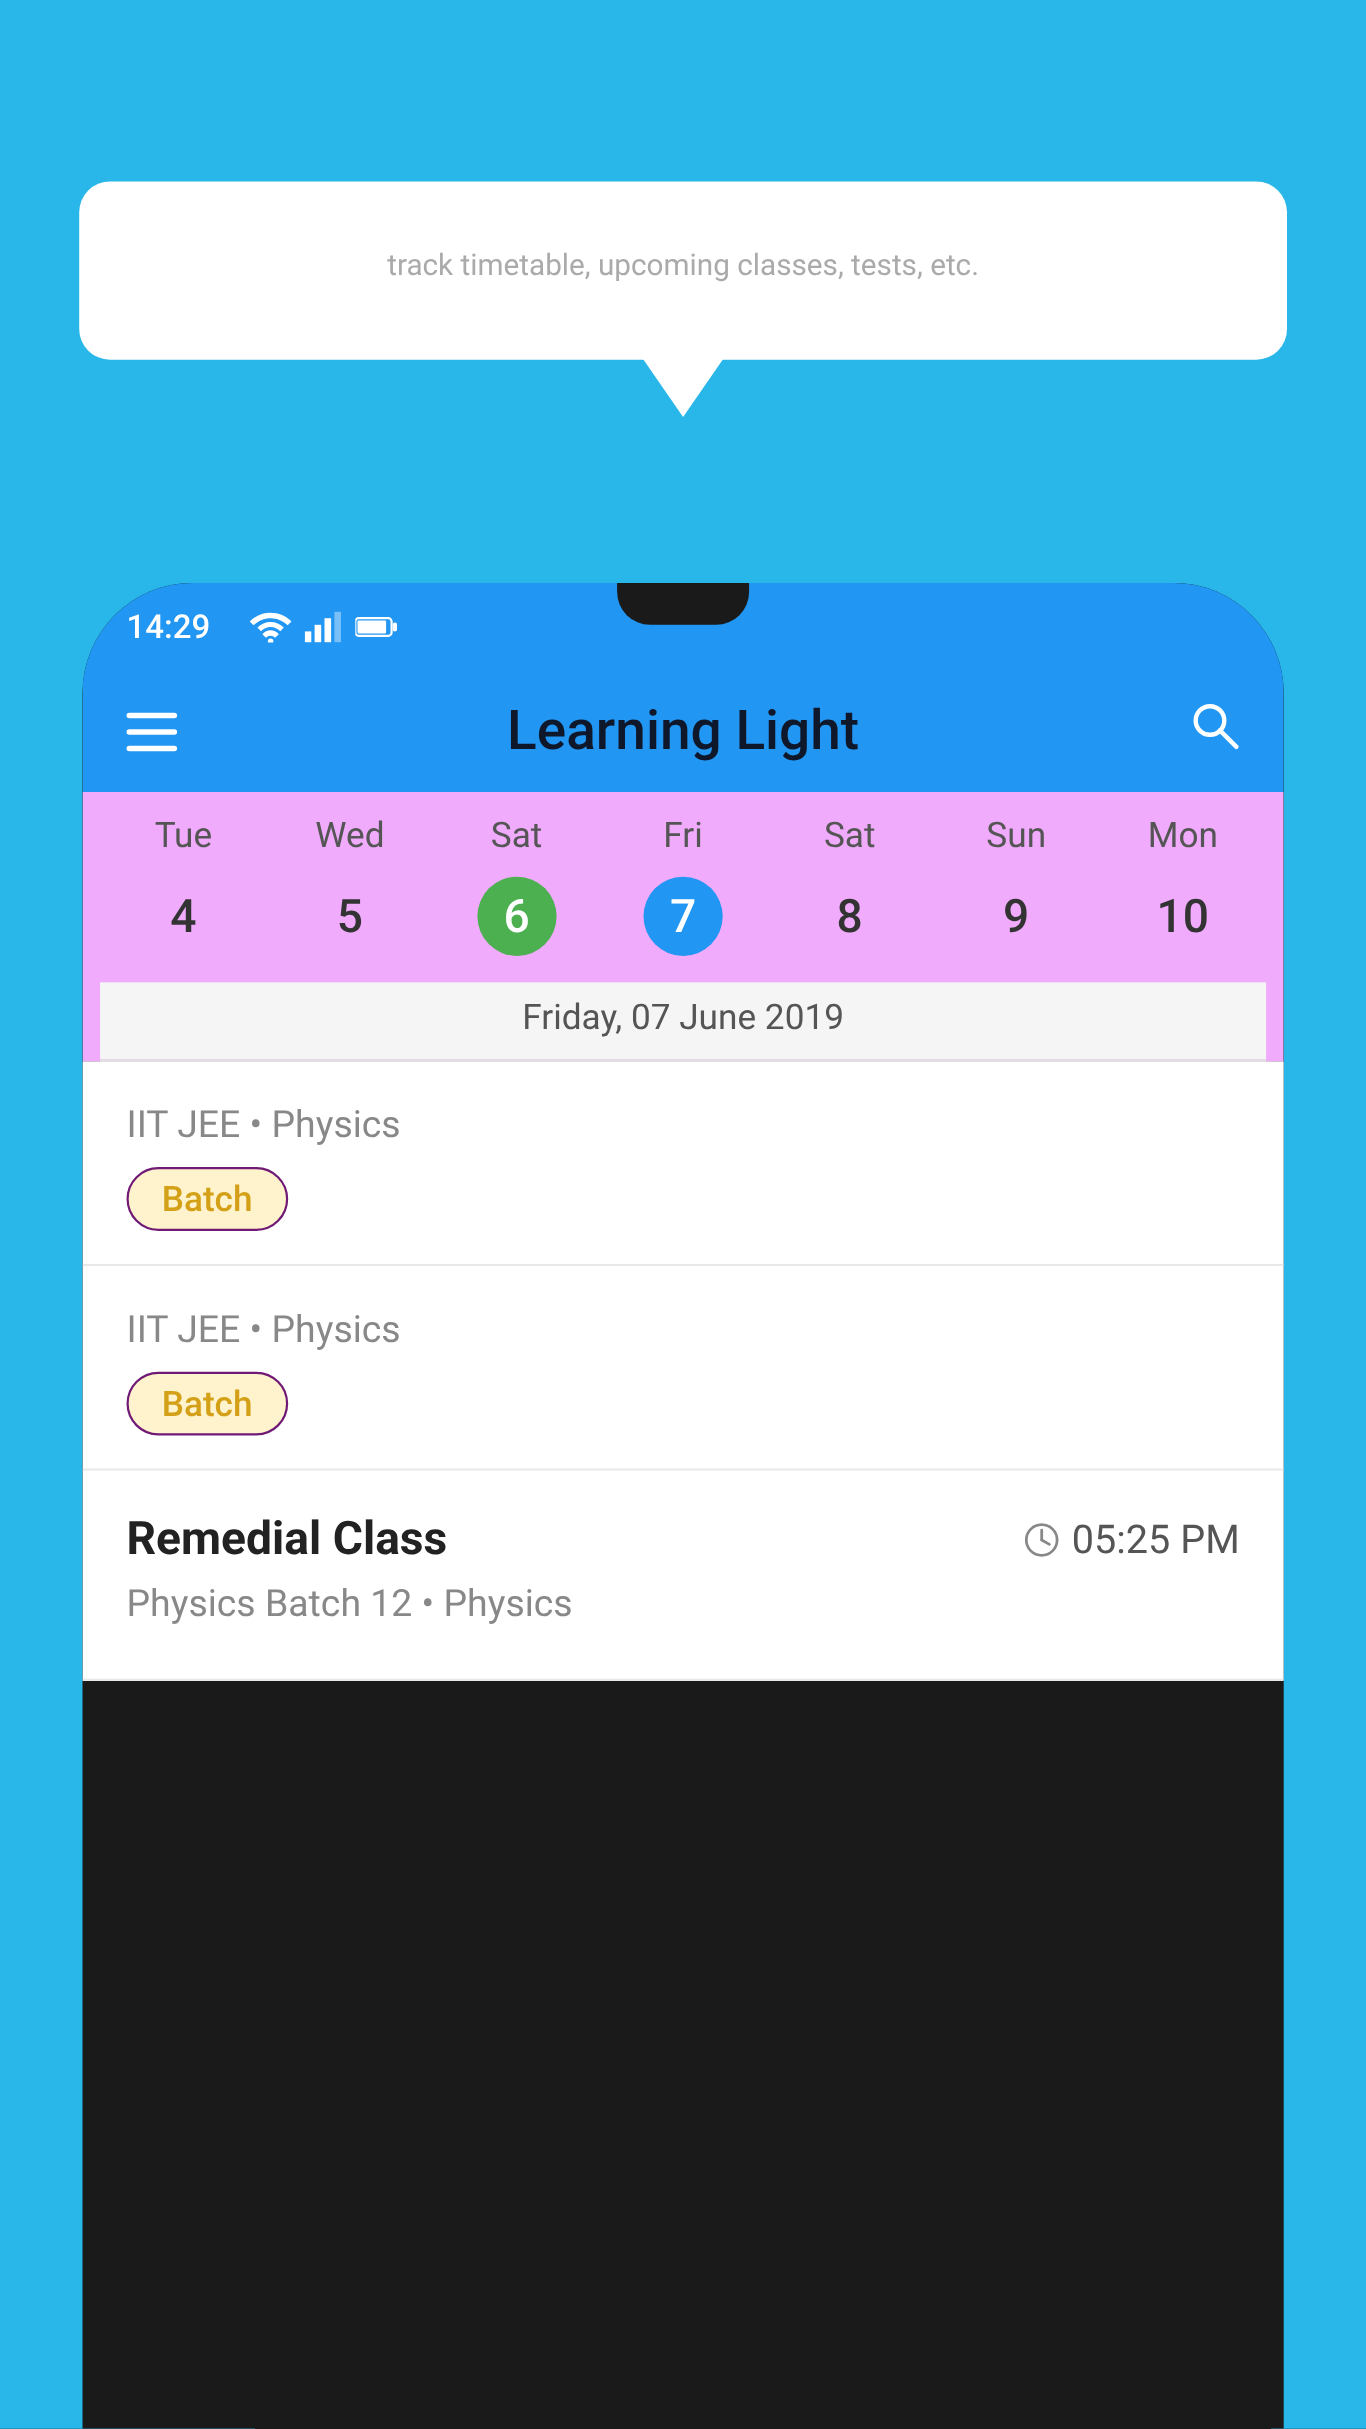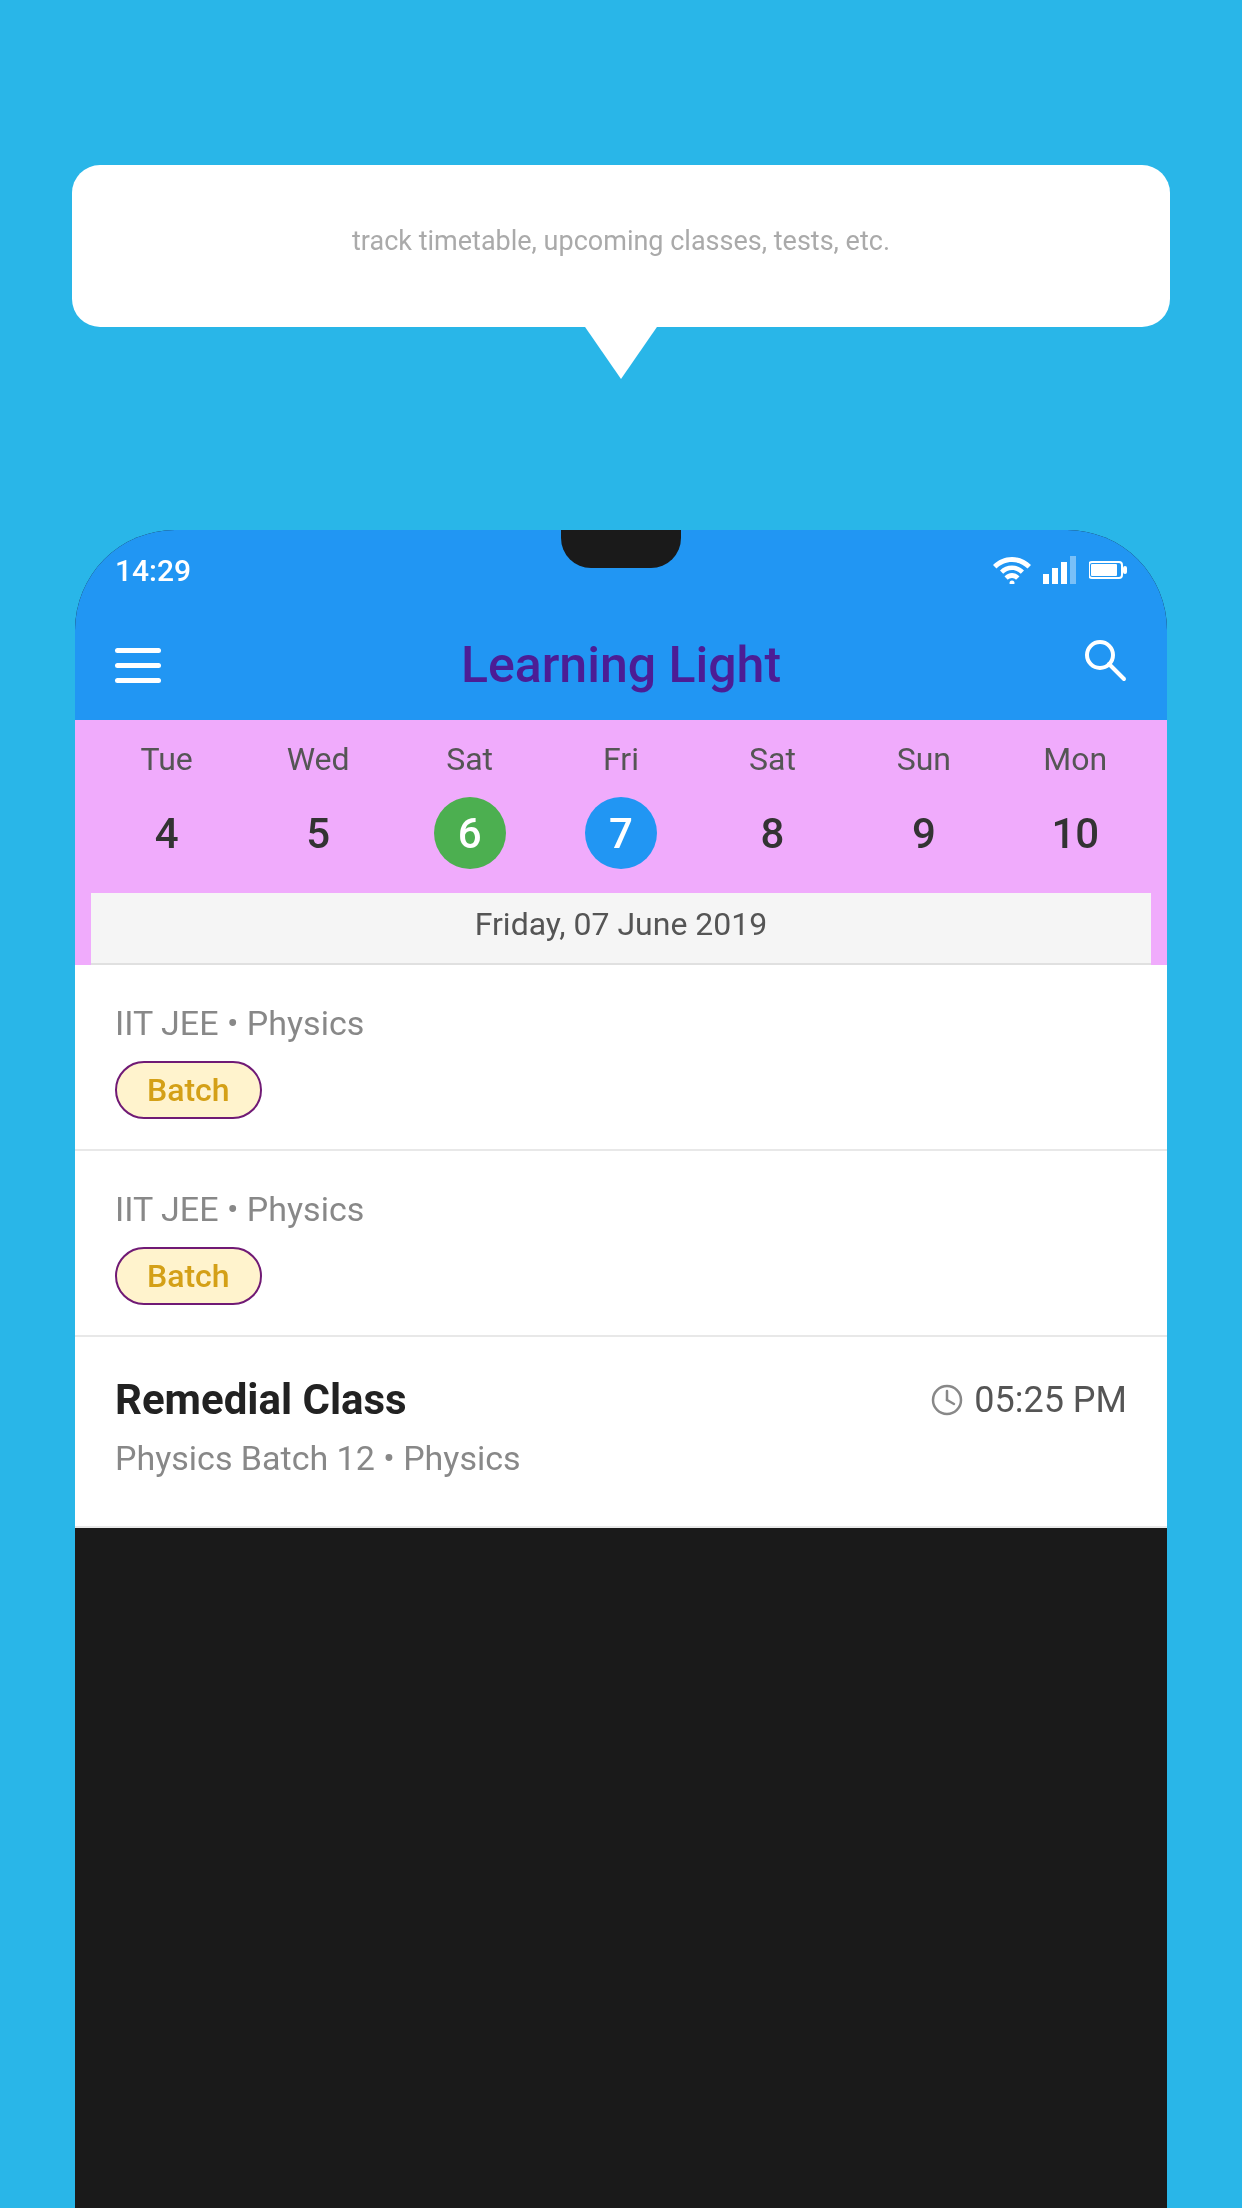--- a/index.html
+++ b/index.html
@@ -62,21 +62,21 @@
       overflow: hidden;
     }
 
     
     .phone-top-bar {
       background: #2196F3;
       height: 80px;
       position: relative;
       display: flex;
       align-items: center;
-      justify-content: space-between;
+      justify-content: flex-start;
       padding: 0 40px;
       gap: 36px;
     }
     .status-time {
       color: white;
       font-size: 30px;
       font-weight: 500;
     }
     .status-icons {
       display: flex;
@@ -98,21 +98,21 @@
     
     .app-bar {
       background: #2196F3;
       height: 110px;
       display: flex;
       align-items: center;
       padding: 0 40px;
       justify-content: space-between;
     }
     .app-bar-title {
-      color: #4c1d95;
+      color: #0f172a;
       font-size: 50px;
       font-weight: 500;
     }
     .app-bar-icon {
       color: white;
       font-size: 50px;
       cursor: pointer;
     }
     .hamburger-icon {
       display: flex;

